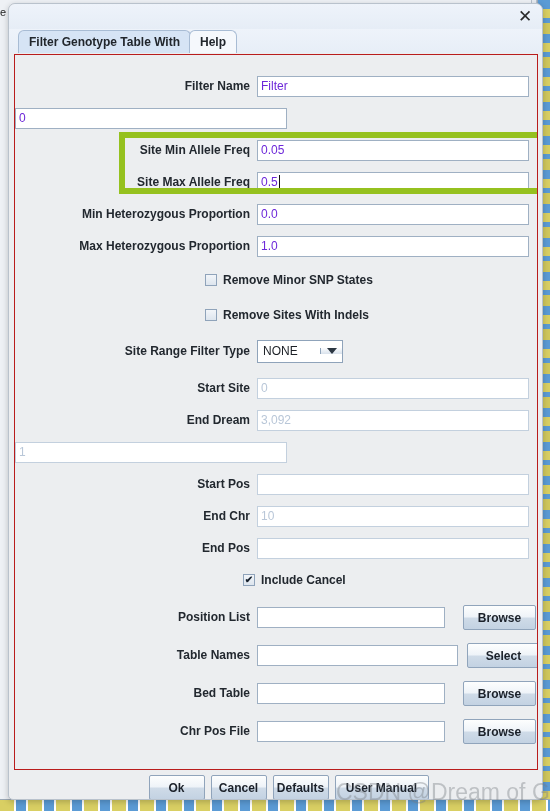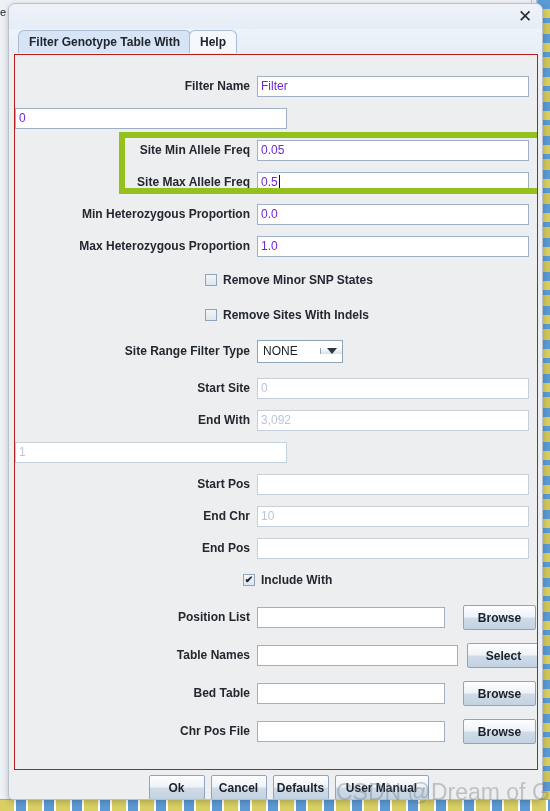--- a/index.html
+++ b/index.html
@@ -316,21 +316,21 @@
     </div>
 
     <div class="row" style="top:322px">
       <div class="lbl">Start Site</div>
       <div class="txt wide disabled">
           <span>0</span>
         </div>
     </div>
 
     <div class="row" style="top:354px">
-      <div class="lbl">End With</div>
+      <div class="lbl">End Dream</div>
       <div class="txt wide disabled">
           <span>3,092</span>
         </div>
     </div>
 
     <div class="row" style="top:386px">
       <div class="txt wide disabled">
           <span>1</span>
         </div>
     </div>
@@ -351,21 +351,21 @@
 
     <div class="row" style="top:482px">
       <div class="lbl">End Pos</div>
       <div class="txt wide disabled">
           <span></span>
         </div>
     </div>
 
     <div class="cbrow" style="left:228px; top:518px">
       <span class="cbox">✔</span>
-      <span>Include With</span>
+      <span>Include Cancel</span>
     </div>
 
     <div class="row" style="top:551px">
       <div class="lbl">Position List</div>
       <div class="txt" style="width:188px">
           <span></span>
         </div>
     </div>
     <div class="btn sidebtn" style="left:448px; top:550px">
         <span>Browse</span>

